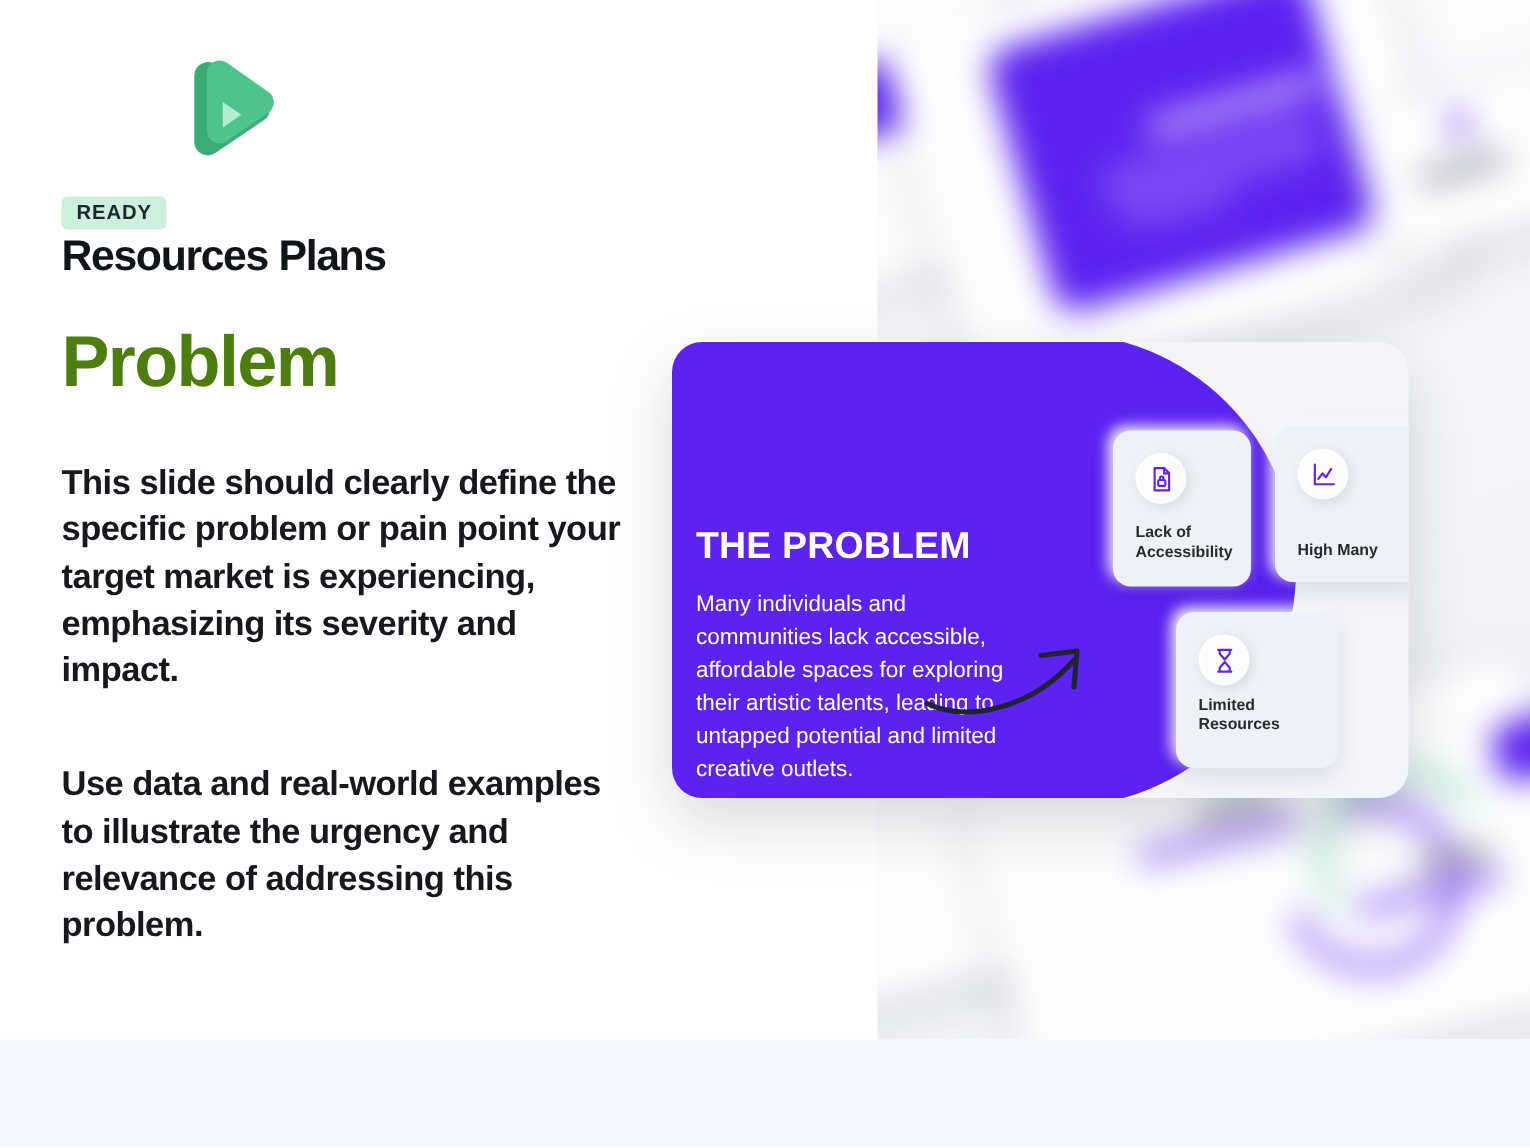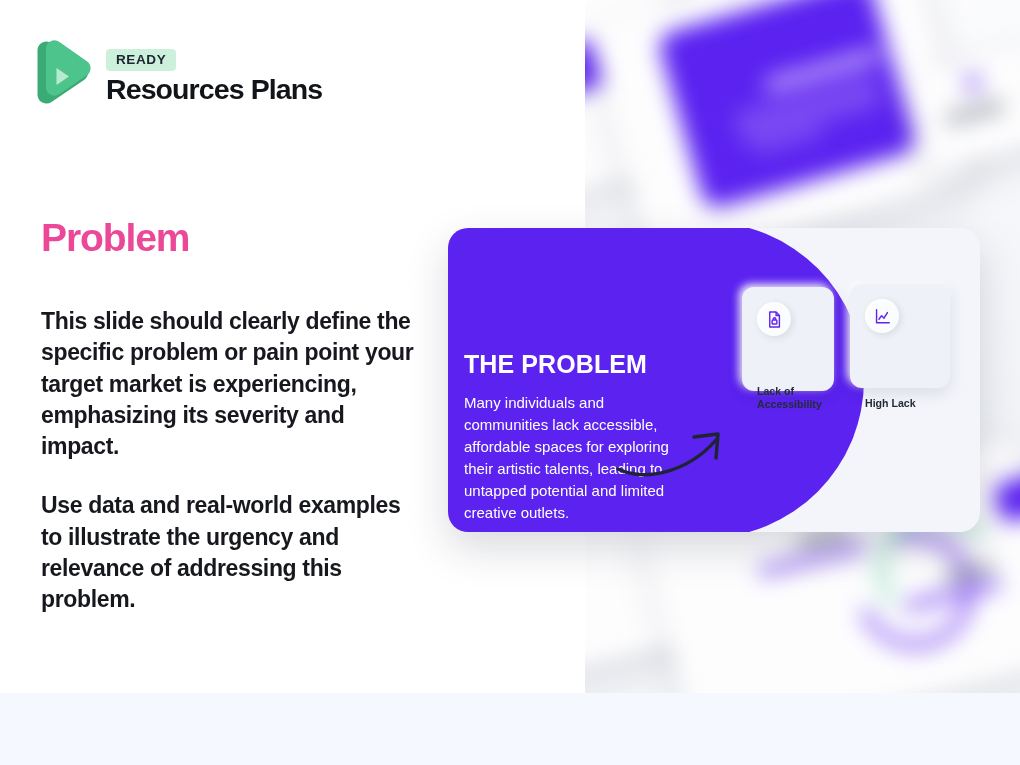--- a/index.html
+++ b/index.html
@@ -57,22 +57,22 @@
   .bd-dotgrid {
     position: absolute;
     background-image: radial-gradient(#ffffff 1.1px, transparent 1.2px);
     background-size: 9px 9px;
     opacity: .85;
   }
 
   
   .logo-wrap {
     position: absolute;
-    left: 24px; top: 38px;
-    display: flex; align-items: center; gap: 15px;
+    left: 41px; top: 38px;
+    display: flex; align-items: center; gap: 15px; flex-direction: column;
   }
   .logo-mark { width: 67px; height: 78px; position: relative; flex: 0 0 auto; }
   .brand-text { display: flex; flex-direction: column; gap: 3px; }
   .ready-badge {
     display: inline-block;
     align-self: flex-start;
     background: #cdf0dd;
     color: #1d2530;
     font-size: 13.5px;
     font-weight: 700;
@@ -84,43 +84,43 @@
     font-size: 28.5px;
     font-weight: 700;
     letter-spacing: -.9px;
     color: #111418;
     line-height: 1.08;
   }
 
   .title {
     position: absolute;
     left: 41px; top: 218px;
-    font-size: 39px;
+    font-size: 48px;
     font-weight: 700;
     letter-spacing: -1.1px;
-    color: #ec4899;
+    color: #4d7c0f;
     line-height: 1;
   }
   .body-copy {
     position: absolute;
     left: 41px; top: 306px;
     width: 382px;
     font-size: 23px;
     font-weight: 700;
     line-height: 1.36;
     letter-spacing: -.35px;
     color: #16181d;
   }
-  .body-copy p + p { margin-top: 28px; }
+  .body-copy p + p { margin-top: 45px; }
 
   
   .slide-card {
     position: absolute;
     left: 448px; top: 228px;
-    width: 532px; height: 304px;
+    width: 491px; height: 304px;
     background: #f3f5fa;
     border-radius: 20px;
     box-shadow: 0 16px 42px rgba(30,35,60,.17);
     overflow: hidden;
   }
   .slide-purple {
     position: absolute;
     left: 0; top: 0;
     width: 252px; height: 304px;
     background: #5b22f0;
@@ -178,21 +178,20 @@
     display: flex; align-items: center; justify-content: center;
   }
   .feat-label {
     position: absolute;
     left: 15px;
     font-size: 10.6px;
     font-weight: 700;
     line-height: 1.26;
     color: #242b36;
     width: 84px;
-    margin-top: 36px;
   }
 
   .card-a { left: 294px; top: 59px; width: 92px; height: 104px; }
   .card-a .feat-label { top: 62px; }
   .card-b { left: 402px; top: 56px; width: 100px; height: 104px; }
   .card-b .feat-label { top: 77px; }
   .card-c { left: 336px; top: 180px; width: 108px; height: 104px; }
   .card-c .feat-label { top: 56px; }
 </style>
 </head>
@@ -282,19 +281,29 @@
       <div class="feat-label">Lack of Accessibility</div>
     </div>
 
     <div class="feat-card card-b">
       <div class="feat-icon-circle">
         <svg viewBox="0 0 24 24" width="19" height="19" fill="none" stroke="#6123ef" stroke-width="1.8">
           <path d="M4.5 3.5v16.5h16" stroke-linecap="round" stroke-linejoin="round"></path>
           <path d="M7.5 15.5l3.4-4.6 3 3.2 4.3-7" stroke-linecap="round" stroke-linejoin="round"></path>
         </svg>
       </div>
-      <div class="feat-label">High Lack</div>
-    </div>
-
+      <div class="feat-label">High Many</div>
+    </div>
+
+    <div class="feat-card card-c">
+      <div class="feat-icon-circle">
+        <svg viewBox="0 0 24 24" width="19" height="19" fill="none" stroke="#6123ef" stroke-width="1.8">
+          <path d="M6.5 2.8h11M6.5 21.2h11" stroke-linecap="round"></path>
+          <path d="M7.8 2.8v3.3L12 11l4.2-4.9V2.8" stroke-linejoin="round"></path>
+          <path d="M7.8 21.2v-3.3L12 13l4.2 4.9v3.3" stroke-linejoin="round"></path>
+        </svg>
+      </div>
+      <div class="feat-label">Limited Resources</div>
+    </div>
 
   </div>
 
 </div>
 
 </body></html>

